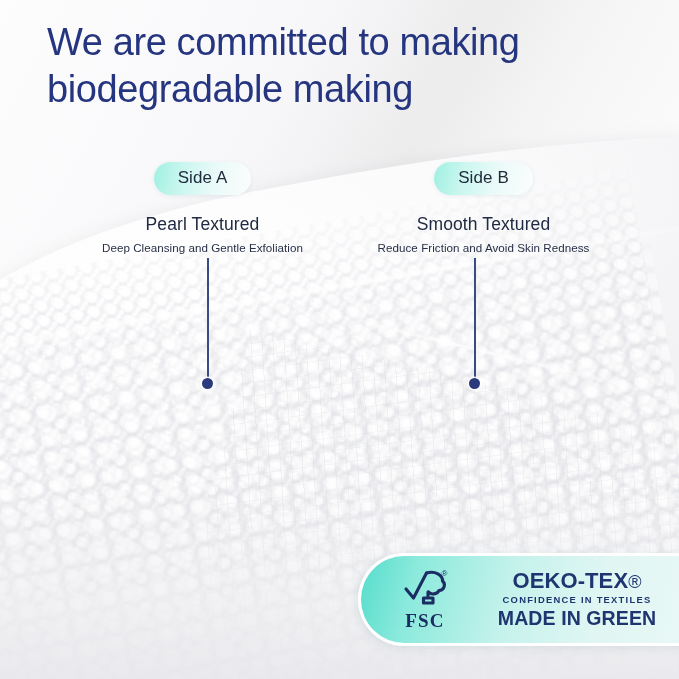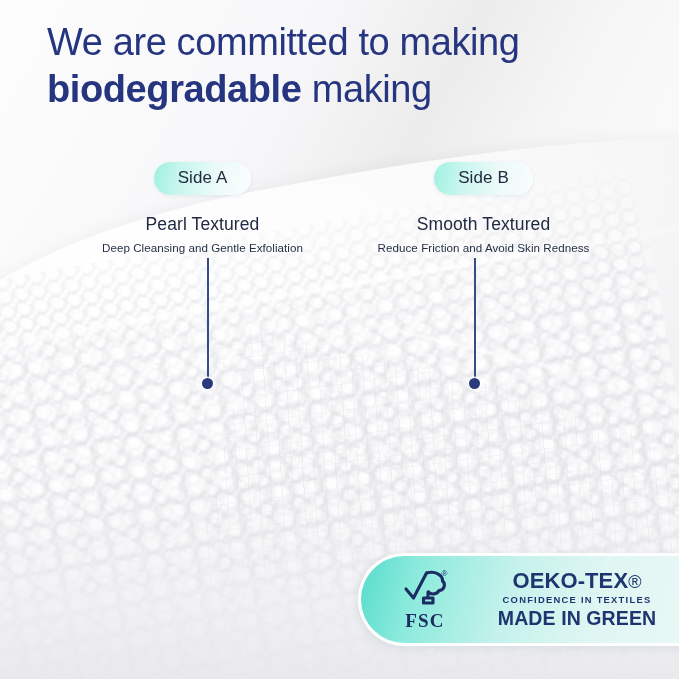--- a/index.html
+++ b/index.html
@@ -127,21 +127,21 @@
   .headline {
     position:absolute;
     left:47px; top:19px; width:600px;
     color:#26357f;
     font-size:38px;
     line-height:1.24;
     letter-spacing:-.4px;
   }
   .headline .l1 { display:block; font-weight:400; }
   .headline .l2 { display:block; font-weight:400; }
-  .headline .l2 b { font-weight:700; }
+  .headline .l2 b { font-weight:400; }
 
   
   .side-col { position:absolute; text-align:center; }
   #col-a { left:61px;  top:162px; width:283px; }
   #col-b { left:342px; top:162px; width:283px; }
 
   .pill {
     display:inline-block;
     padding:6px 24px 7px;
     border-radius:999px;

